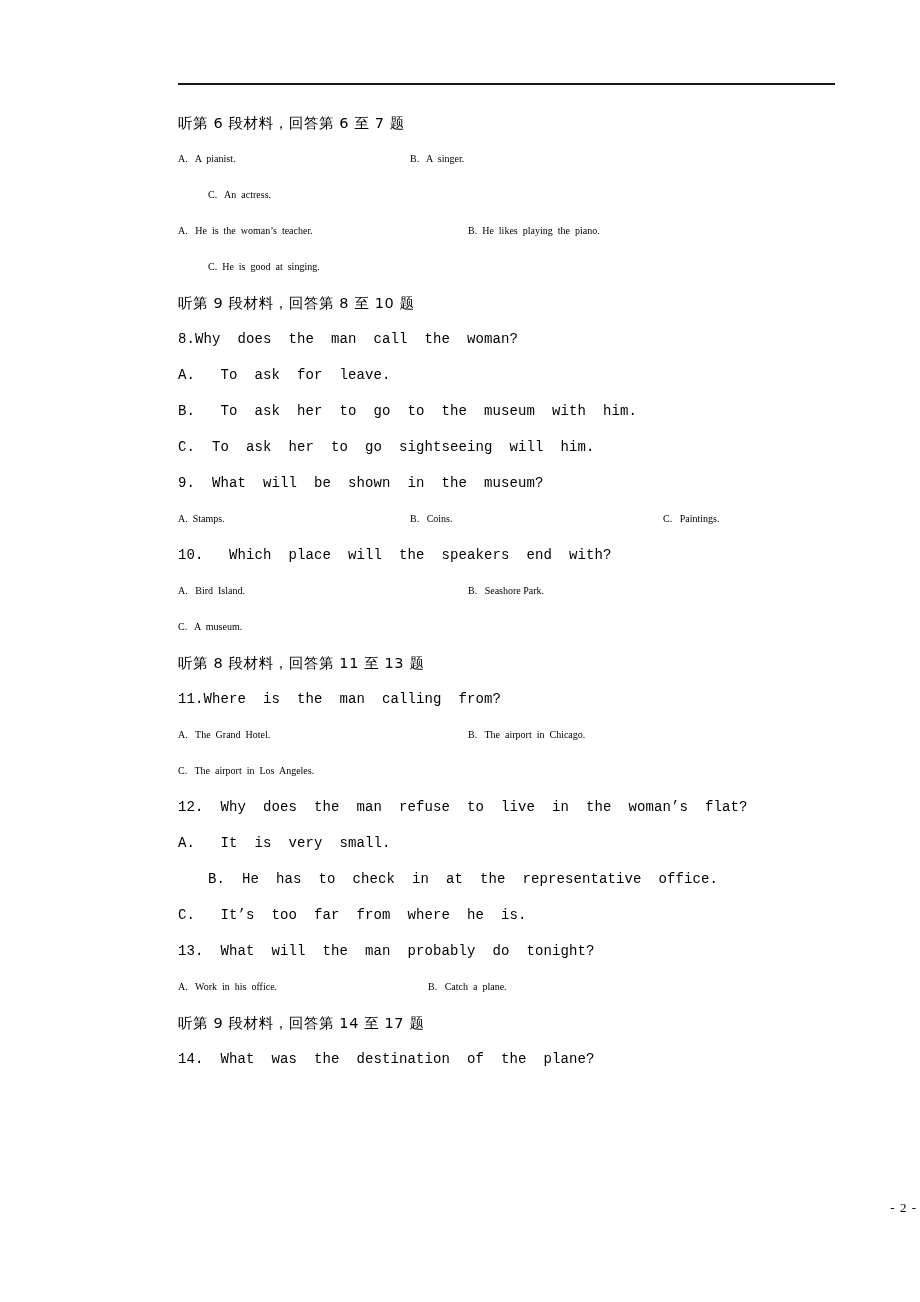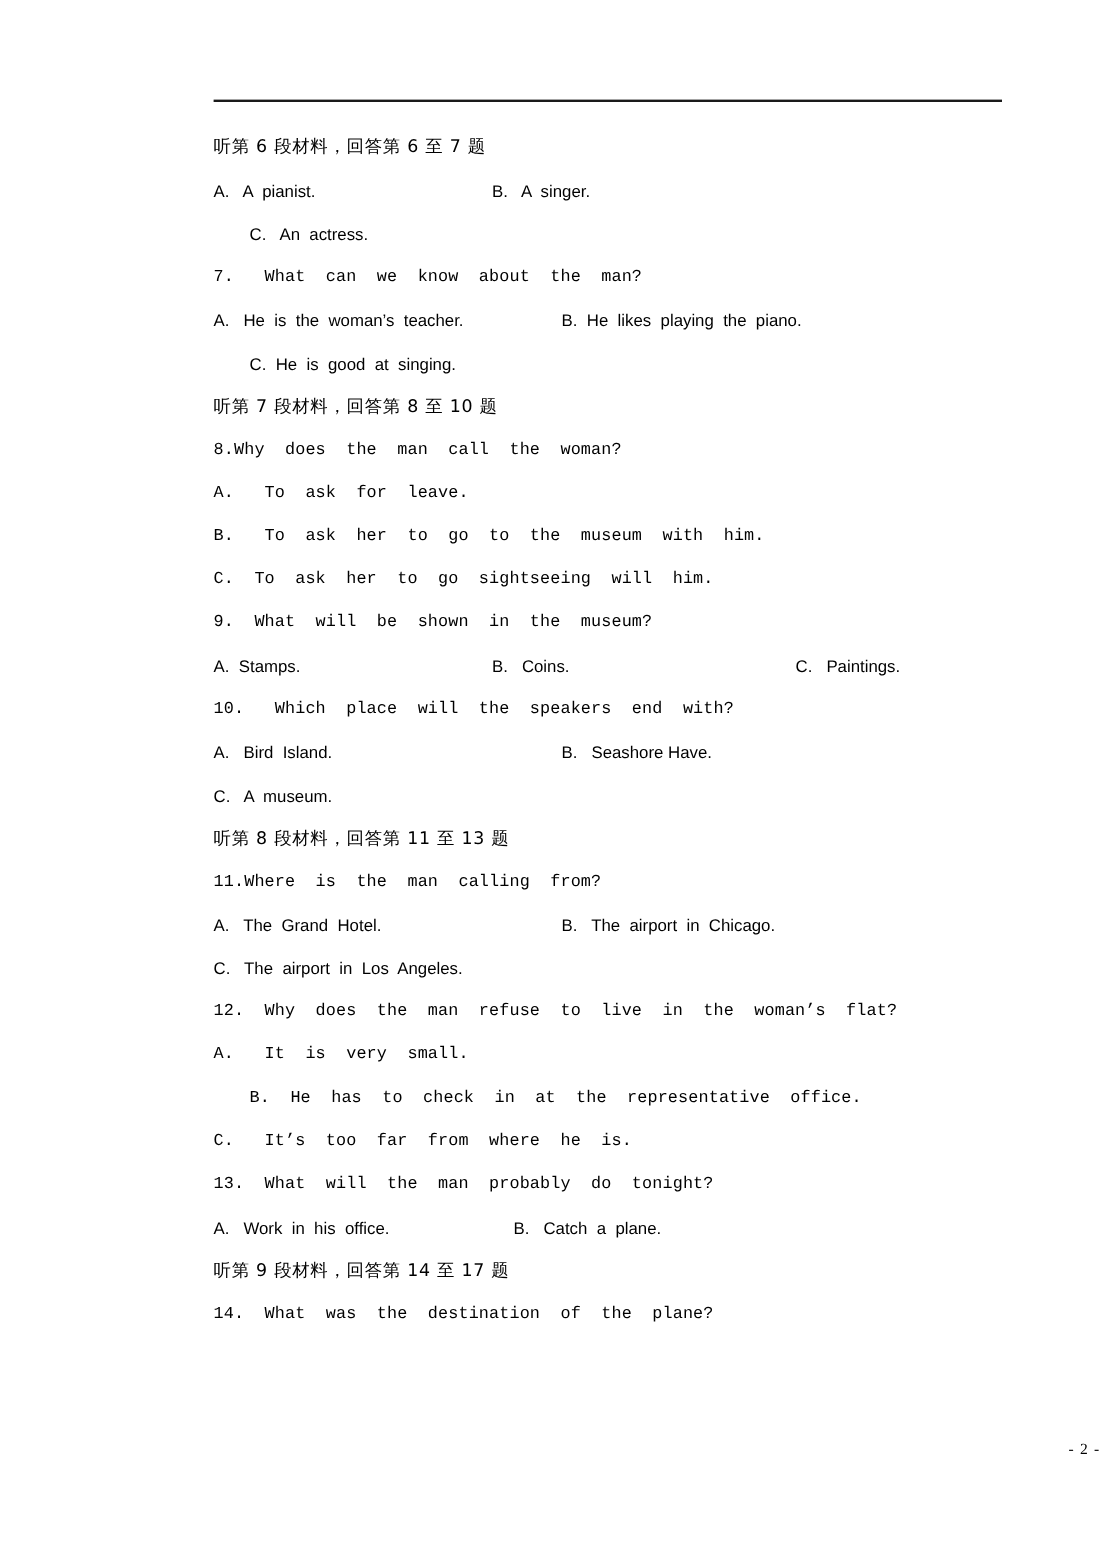--- a/index.html
+++ b/index.html
@@ -64,22 +64,22 @@
     font-family: "Liberation Mono", "DejaVu Sans Mono", monospace;
     font-size: 14px;
     letter-spacing: 0.1px;
   }
 
   
   .opt-row {
     height: 36px;
     line-height: 36px;
     position: relative;
-    font-family: Liberation Sans, sans-serif;
-    font-size: 14px;
+    font-family: Liberation Serif, serif;
+    font-size: 10px;
     white-space: pre;
   }
   .opt-row .col {
     position: absolute;
     top: 0;
     white-space: pre;
   }
   .col-a { left: 0px; }
   .col-b { left: 232px; }
   .col-b-wide { left: 290px; }
@@ -113,52 +113,51 @@
 
     <div class="opt-row">
       <span class="col col-a">A.   A  pianist.</span>
       <span class="col col-b">B.   A  singer.</span>
     </div>
 
     <div class="opt-row">
       <span class="col col-a indent2">C.   An  actress.</span>
     </div>
 
-    <div class="line en">7.   What  can  we  know  about  the  man?</div>
 
     <div class="opt-row">
       <span class="col col-a">A.   He  is  the  woman’s  teacher.</span>
       <span class="col col-b-wide">B.  He  likes  playing  the  piano.</span>
     </div>
 
     <div class="opt-row">
       <span class="col col-a indent2">C.  He  is  good  at  singing.</span>
     </div>
 
-    <div class="line cn">听第 7 段材料，回答第 8 至 10 题</div>
+    <div class="line cn">听第 9 段材料，回答第 8 至 10 题</div>
 
     <div class="line en">8.Why  does  the  man  call  the  woman?</div>
 
     <div class="line en">A.   To  ask  for  leave.</div>
     <div class="line en">B.   To  ask  her  to  go  to  the  museum  with  him.</div>
     <div class="line en">C.  To  ask  her  to  go  sightseeing  will  him.</div>
 
     <div class="line en">9.  What  will  be  shown  in  the  museum?</div>
 
     <div class="opt-row">
       <span class="col col-a">A.  Stamps.</span>
       <span class="col col-b">B.   Coins.</span>
       <span class="col col-c-far">C.   Paintings.</span>
     </div>
 
     <div class="line en">10.   Which  place  will  the  speakers  end  with?</div>
 
     <div class="opt-row">
       <span class="col col-a">A.   Bird  Island.</span>
-      <span class="col col-b-wide">B.   Seashore Have.</span>
+      <span class="col col-b-wide">B.   Seashore Park.</span>
     </div>
 
     <div class="opt-row">
       <span class="col col-a">C.   A  museum.</span>
     </div>
 
     <div class="line cn">听第 8 段材料，回答第 11 至 13 题</div>
 
     <div class="line en">11.Where  is  the  man  calling  from?</div>
 

